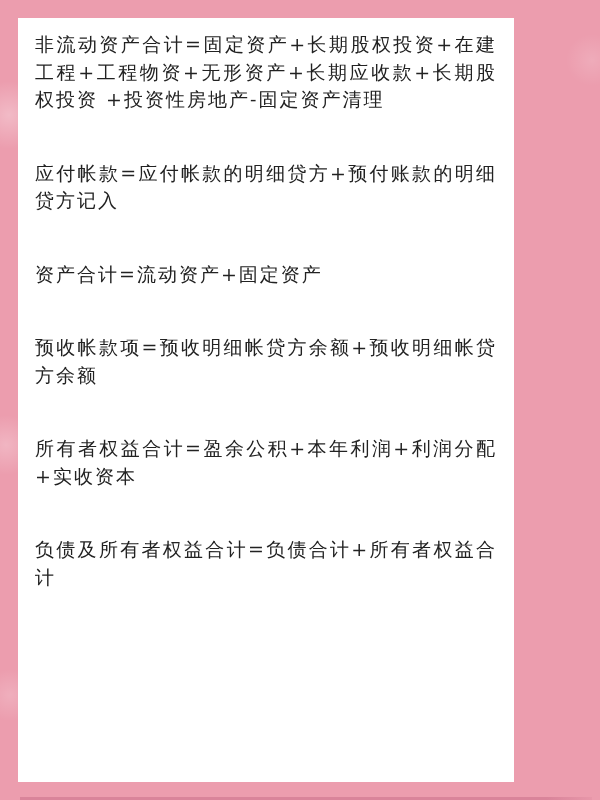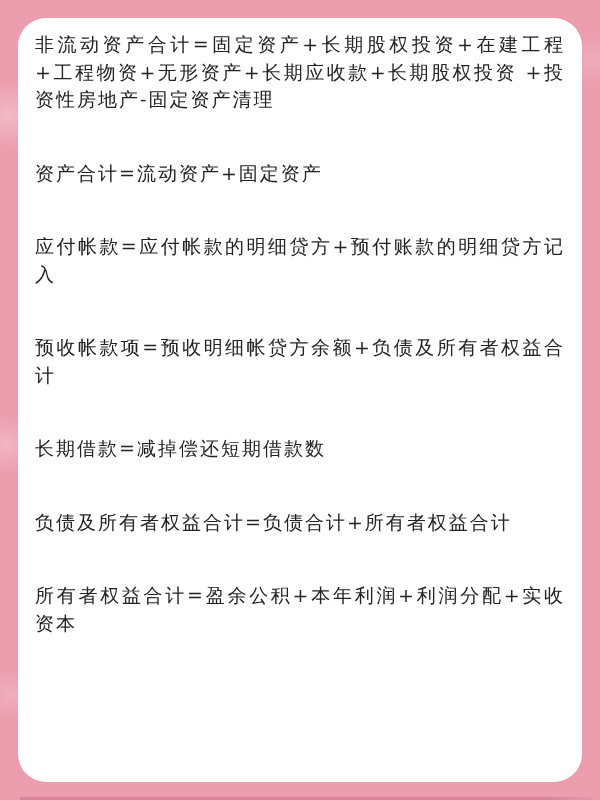--- a/index.html
+++ b/index.html
@@ -24,24 +24,23 @@
     background-image:
       radial-gradient(circle at 9px 115px, rgba(255,255,255,0.30), rgba(255,255,255,0) 34px),
       radial-gradient(circle at 6px 445px, rgba(255,255,255,0.25), rgba(255,255,255,0) 30px),
       radial-gradient(circle at 10px 695px, rgba(255,255,255,0.18), rgba(255,255,255,0) 26px),
       radial-gradient(circle at 592px 60px, rgba(255,255,255,0.15), rgba(255,255,255,0) 26px);
   }
   .card {
     position: absolute;
     left: 18px;
     top: 18px;
-    width: 564px;
+    width: 496px;
     height: 764px;
     background: var(--card-white);
-    border-radius: 28px;
   }
   .content {
     padding: 13px 17px 0 17px;
     font-family: "DejaVu Serif", "Liberation Serif", serif;
     font-size: 19px;
     line-height: 27.5px;
     letter-spacing: 2px;
     color: var(--text-color);
   }
   .formula {
@@ -62,22 +61,21 @@
       rgba(217,132,154,0.25) 100%);
   }
 </style>
 </head>
 <body>
 
 <div class="frame">
   <div class="card">
     <div class="content">
       <p class="formula">非流动资产合计=固定资产+长期股权投资+在建工程+工程物资+无形资产+长期应收款+长期股权投资 +投资性房地产-固定资产清理</p>
+      <p class="formula">应付帐款=应付帐款的明细贷方+预付账款的明细贷方记入</p>
       <p class="formula">资产合计=流动资产+固定资产</p>
-      <p class="formula">应付帐款=应付帐款的明细贷方+预付账款的明细贷方记入</p>
-      <p class="formula">预收帐款项=预收明细帐贷方余额+负债及所有者权益合计</p>
-      <p class="formula">长期借款=减掉偿还短期借款数</p>
+      <p class="formula">预收帐款项=预收明细帐贷方余额+预收明细帐贷方余额</p>
+      <p class="formula">所有者权益合计=盈余公积+本年利润+利润分配+实收资本</p>
       <p class="formula">负债及所有者权益合计=负债合计+所有者权益合计</p>
-      <p class="formula">所有者权益合计=盈余公积+本年利润+利润分配+实收资本</p>
     </div>
   </div>
   <div class="bottom-edge-line"></div>
 </div>
 
 </body></html>

